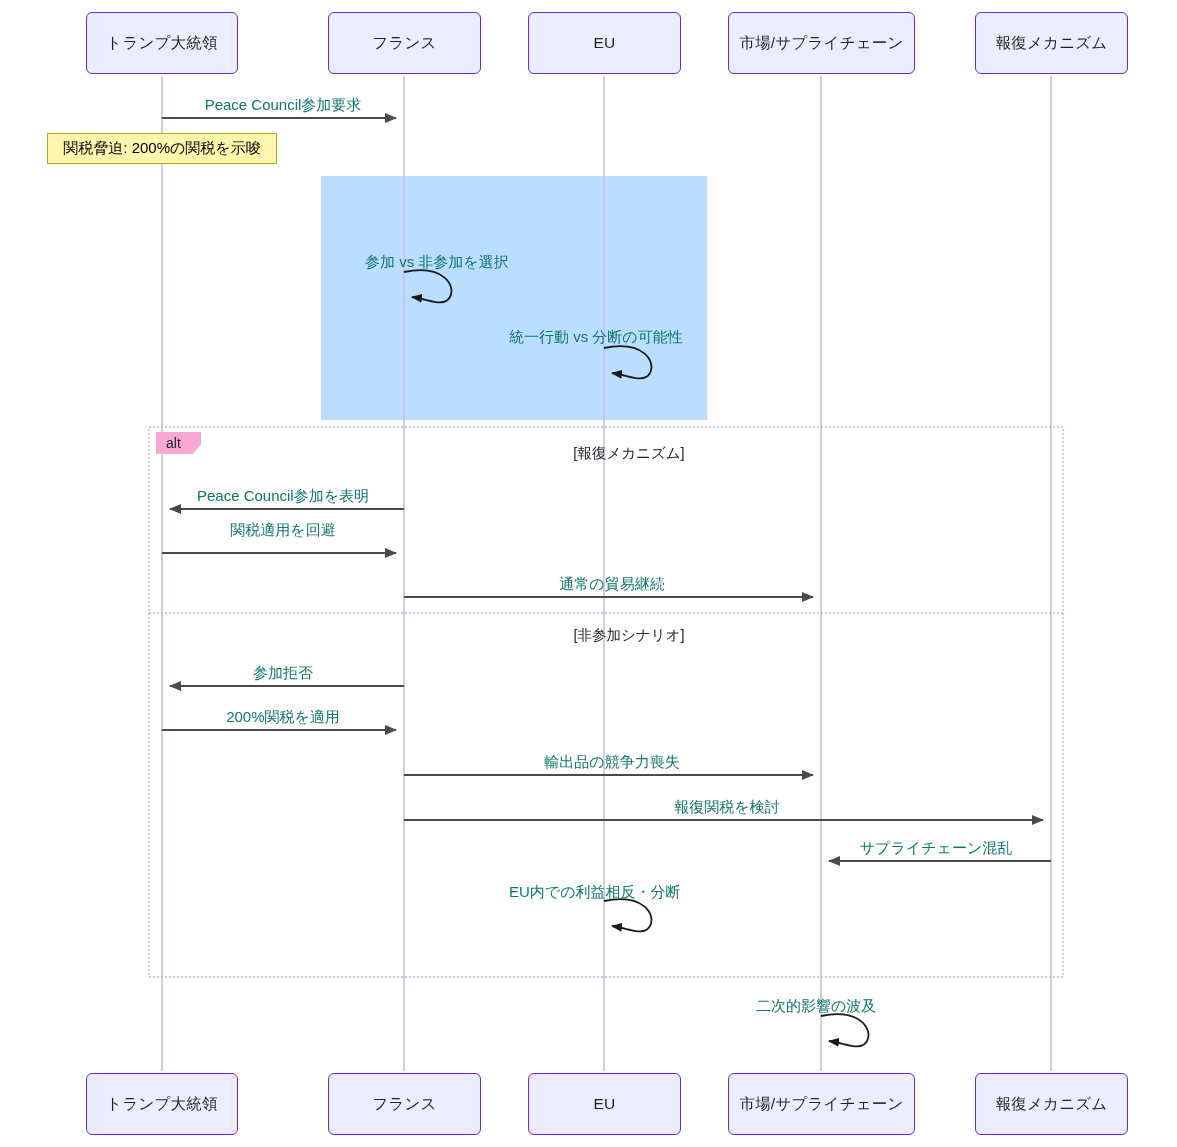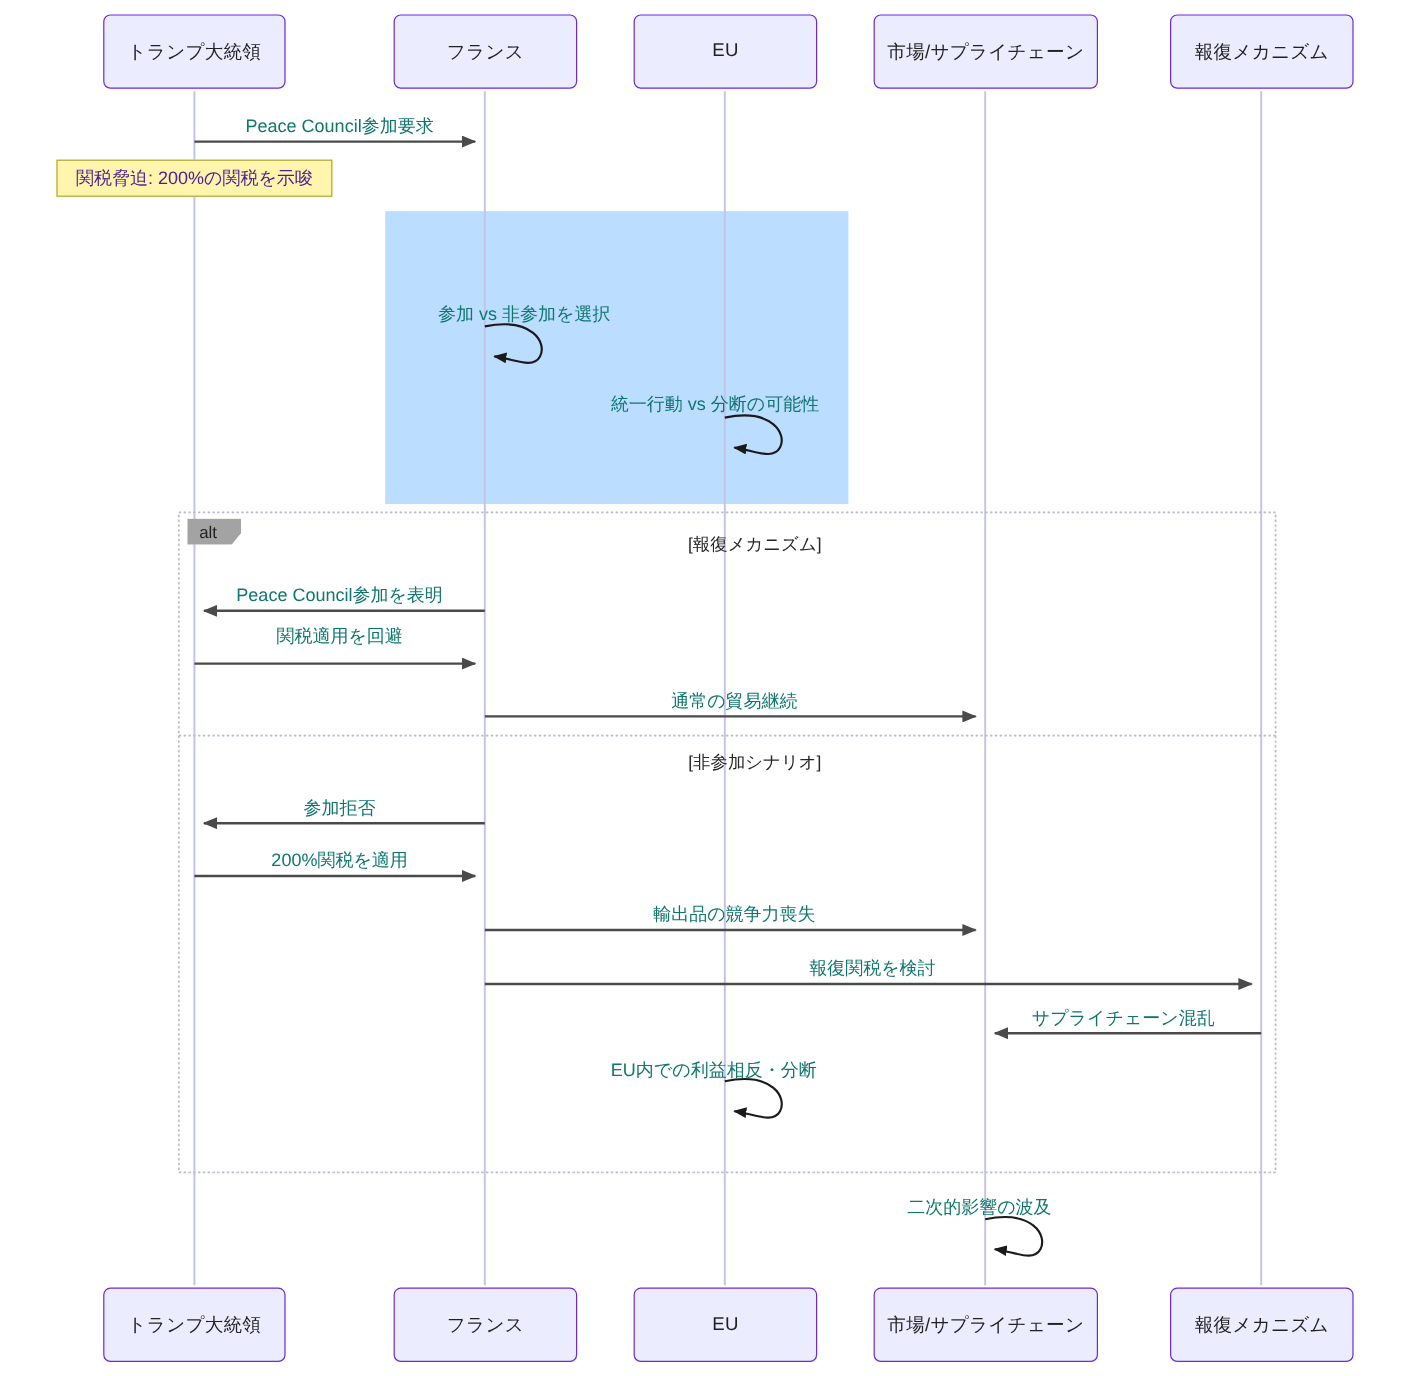--- a/index.html
+++ b/index.html
@@ -42,39 +42,39 @@
   
   .note-box {
     position: absolute;
     box-sizing: border-box;
     background: #FFF5AD;
     border: 1px solid #AAAA33;
     display: flex;
     align-items: center;
     justify-content: center;
     font-size: 15px;
-    color: #4c1d95;
+    color: #000000;
     white-space: nowrap;
   }
   
   .msg-label {
     position: absolute;
     font-size: 15px;
     color: #0f766e;
     white-space: nowrap;
     transform: translateX(-50%);
   }
   .msg-label.left-anchor {
     transform: none;
   }
   
   .alt-tag {
     position: absolute;
     box-sizing: border-box;
-    background: #a3a3a3;
+    background: #f9a8d4;
     font-size: 14px;
     color: #1f2020;
     display: flex;
     align-items: center;
     padding-left: 10px;
     
     clip-path: polygon(0 0, 100% 0, 100% 55%, 82% 100%, 0 100%);
   }
   .alt-condition {
     position: absolute;

